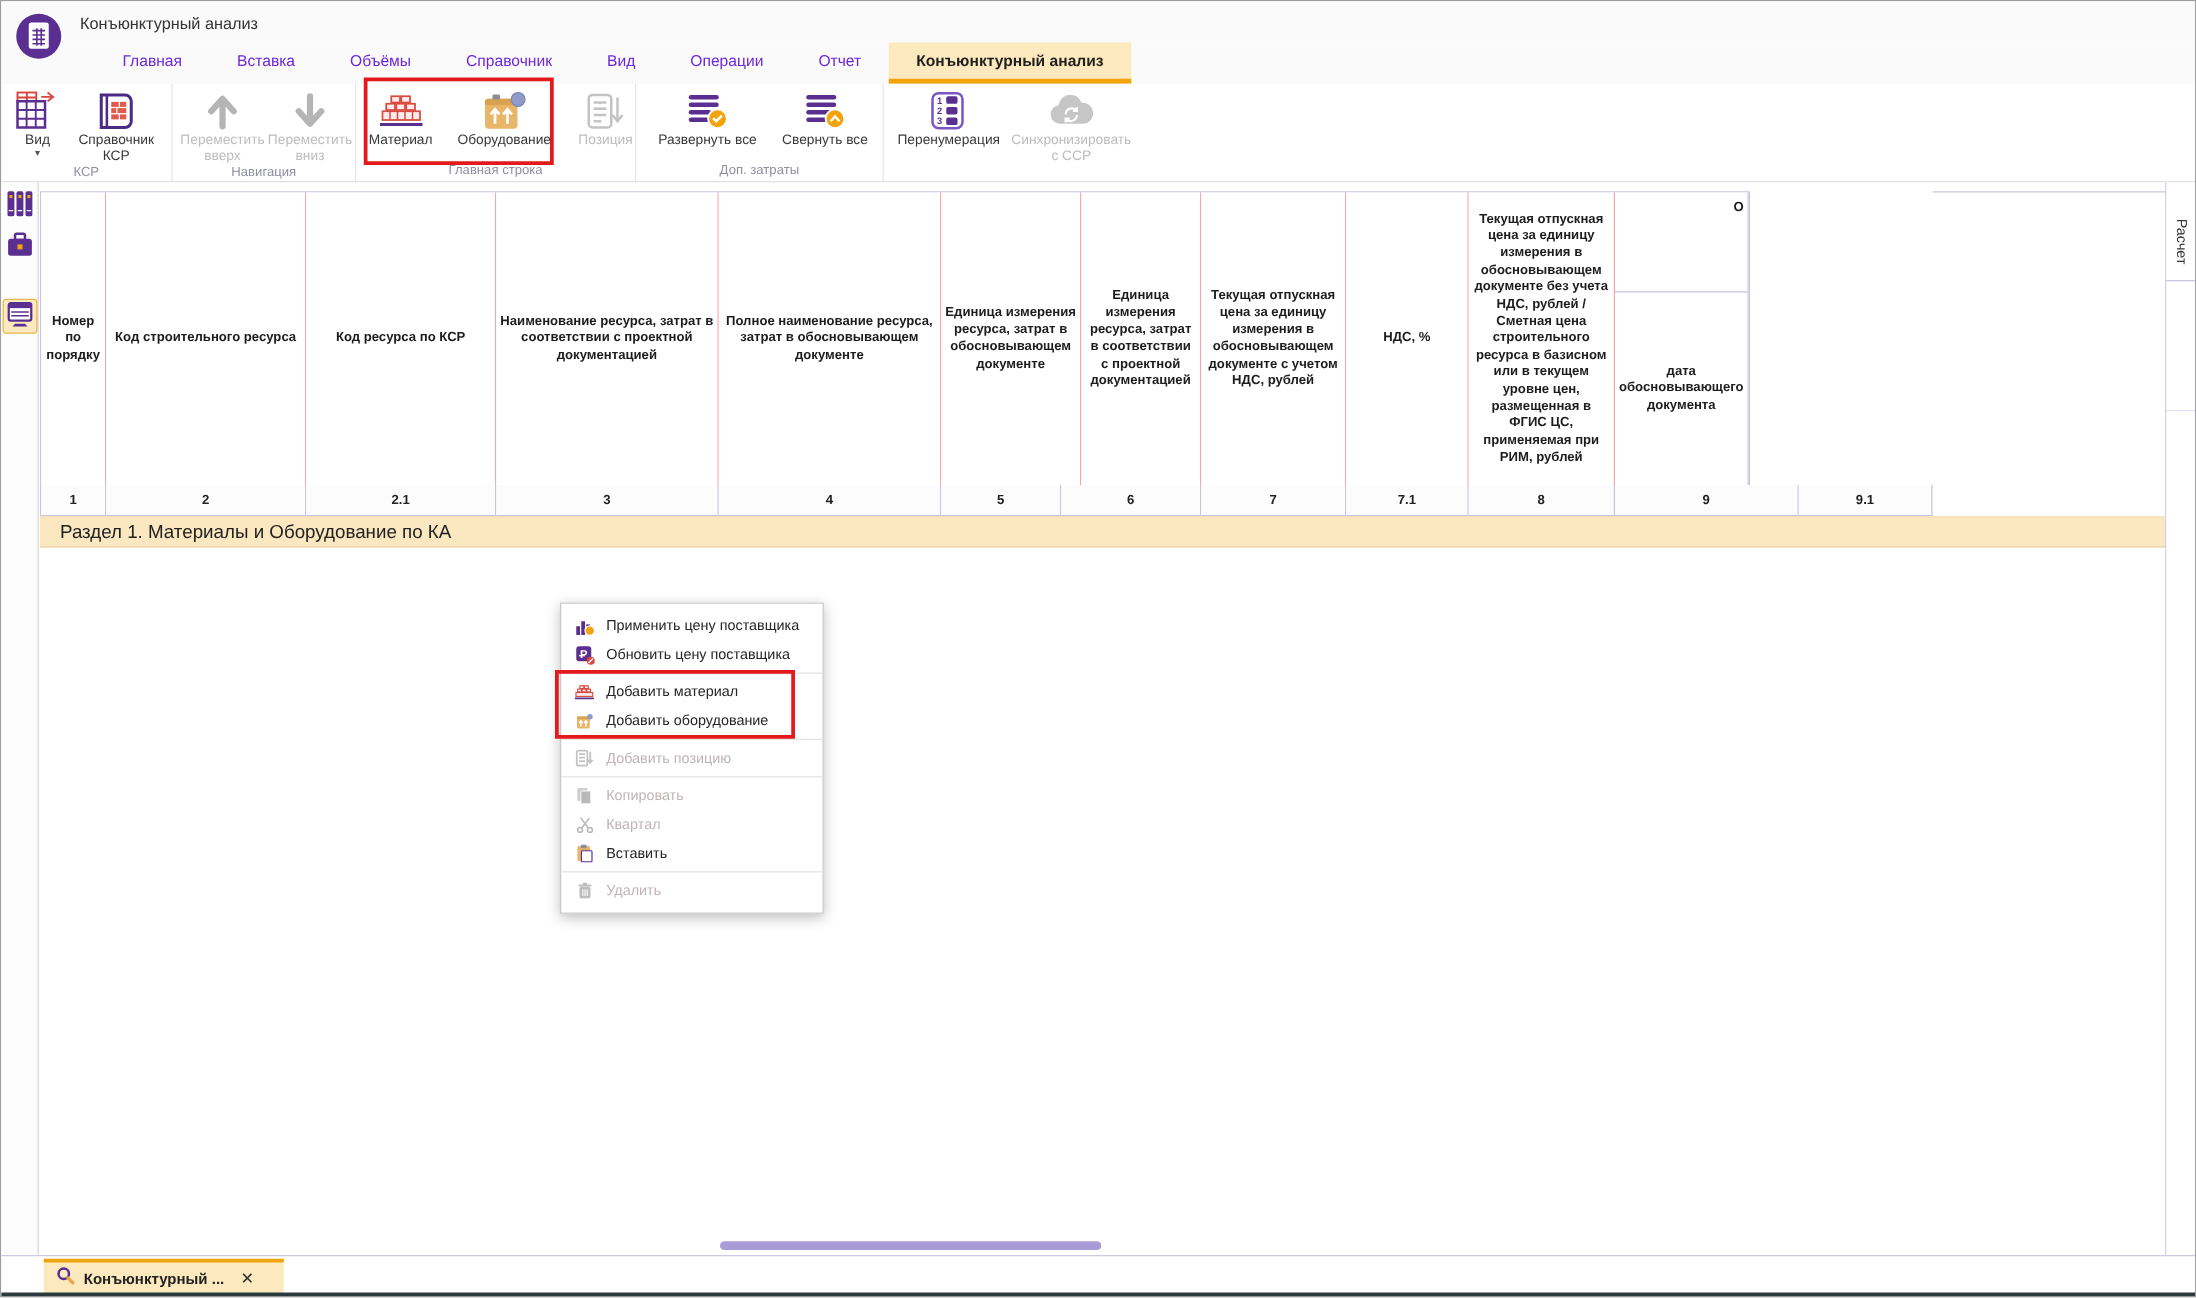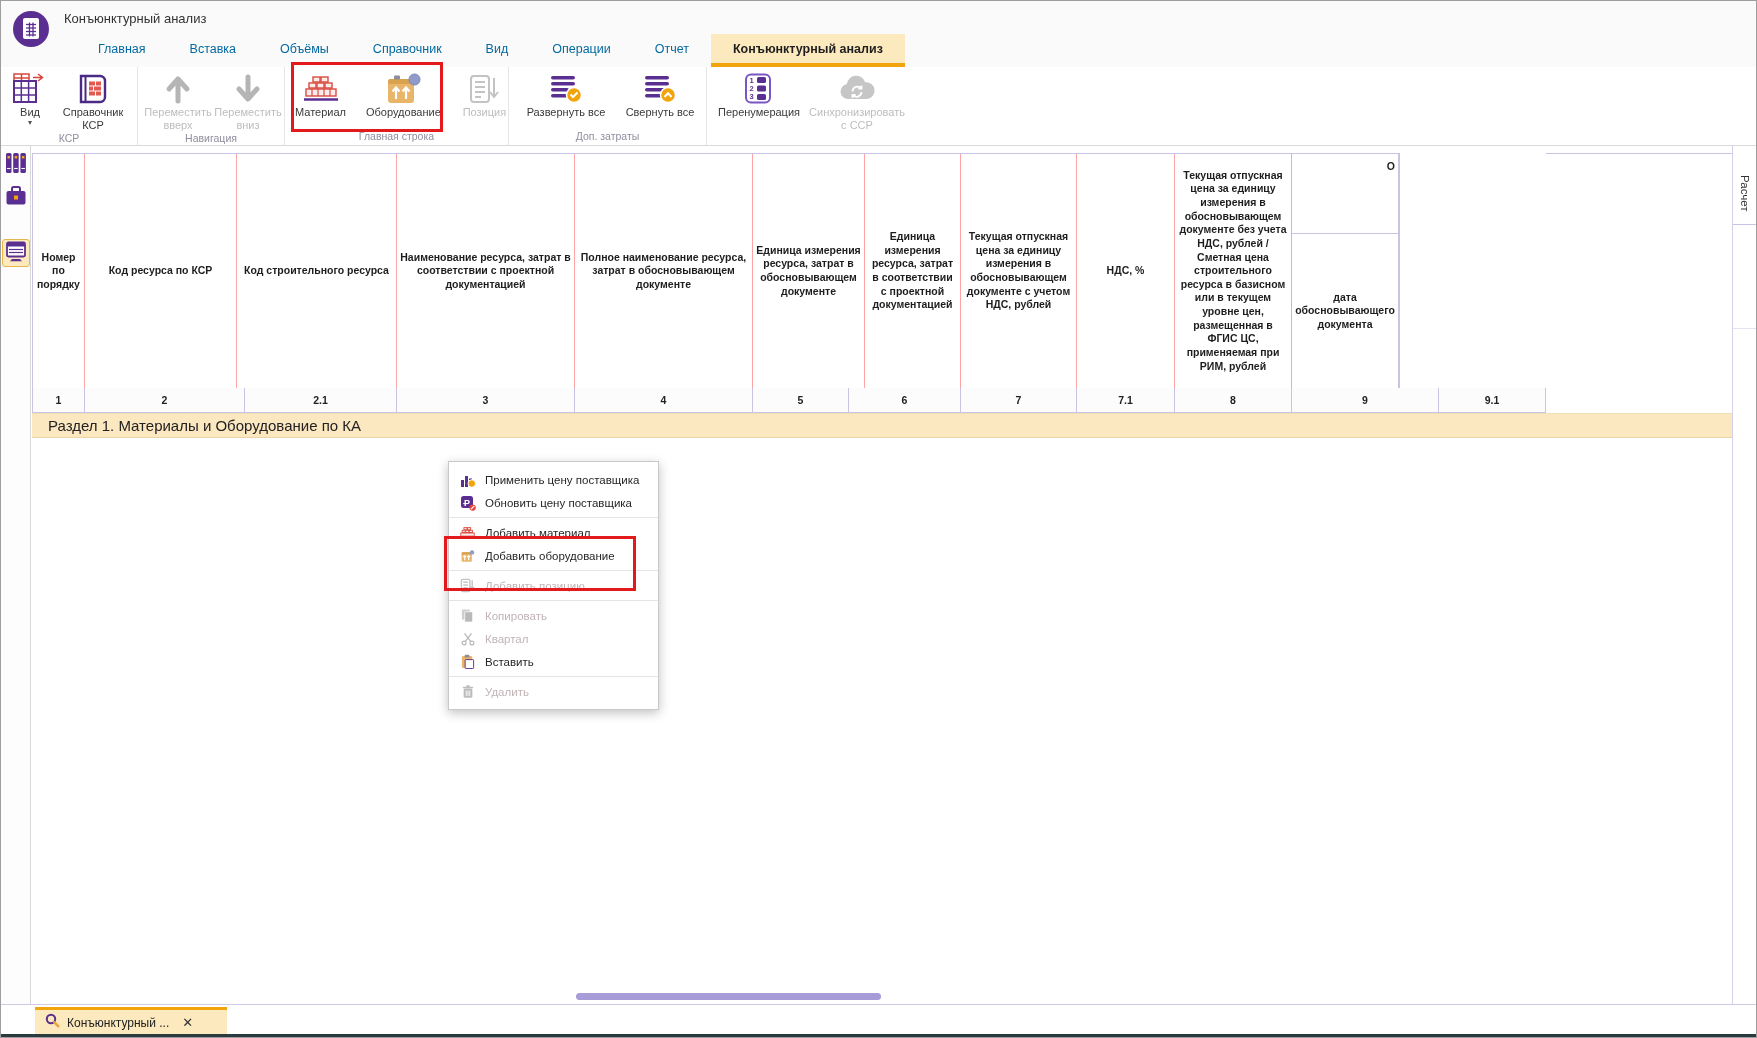--- a/index.html
+++ b/index.html
@@ -6,21 +6,21 @@
   html,body { font-family:"Liberation Sans", sans-serif; background:#e9e9e9; }
   .window { position:relative; width:1757px; height:1038px; background:#fff; border:1px solid #9e9e9e; overflow:hidden; }
 
   
   .titlebar { position:absolute; left:0; top:0; width:100%; height:33px; background:#fafafa; }
   .app-logo { position:absolute; left:11px; top:9px; width:38px; height:38px; z-index:6; }
   .window-title { position:absolute; left:63px; top:10px; font-size:13px; color:#333; }
 
   
   .tabsrow { position:absolute; left:0; top:33px; width:100%; height:33px; background:#fafafa; display:flex; padding-left:75px; }
-  .rtab { height:33px; display:flex; align-items:center; padding:0 22px; font-size:12.5px; color:#0369a1; border-bottom:4px solid transparent; white-space:nowrap; cursor:default; }
+  .rtab { height:33px; display:flex; align-items:center; padding:0 22px; font-size:12.5px; color:#6d28d9; border-bottom:4px solid transparent; white-space:nowrap; cursor:default; }
   .rtab.active { background:#fce9bd; border-bottom-color:#f2a40d; font-weight:bold; color:#1f1f1f; }
 
   
   .ribbon { position:absolute; left:0; top:66px; width:100%; height:79px; background:#fff; border-bottom:1px solid #d9d9d9; display:flex; }
   .rgroup { position:relative; height:100%; border-right:1px solid #e6e6e6; display:flex; flex-direction:column; }
   .rgroup.last { border-right:none; }
   .rbtns { display:flex; flex:1; align-items:flex-start; padding-top:3px; }
   .rbtn { display:flex; flex-direction:column; align-items:center; text-align:center; font-size:11px; color:#3a3a3a; line-height:1.18; padding-top:1px; }
   .rbtn .ricon { height:35px; display:flex; align-items:center; justify-content:center; }
   .rbtn.disabled { color:#bdbdbd; }
@@ -51,35 +51,35 @@
   .w6{width:112px}.w7{width:116px}.w8{width:98px}.w9{width:117px}.w10{width:147px}.w11{width:107px}
 
   .right-strip { position:absolute; right:0; top:0; width:24px; height:100%; border-left:1px solid #d5cfe8; background:#fff; }
   .side-tab { position:absolute; left:0; top:17px; width:100%; height:62px; border-bottom:1px solid #cac3e3; display:flex; align-items:center; justify-content:center; background:#fff; }
   .side-tab span { writing-mode:vertical-rl; font-size:11.5px; color:#333; }
   .side-tab2 { position:absolute; left:0; top:88px; width:100%; height:95px; border-bottom:1px solid #e6e1f3; }
 
   .hscroll { position:absolute; left:575px; top:847px; width:305px; height:7px; border-radius:4px; background:#a79bd8; }
 
   
-  .context-menu { position:absolute; left:447px; top:460px; width:211px; background:#fff; border:1px solid #c9c9c9; box-shadow:0 3px 10px rgba(0,0,0,.25); padding:6px 0; z-index:20; }
+  .context-menu { position:absolute; left:447px; top:481px; width:211px; background:#fff; border:1px solid #c9c9c9; box-shadow:0 3px 10px rgba(0,0,0,.25); padding:6px 0; z-index:20; }
   .mi { height:23px; display:flex; align-items:center; padding:0 10px; font-size:11.5px; color:#262626; cursor:default; white-space:nowrap; }
   .mi .mi-icon { width:17px; height:17px; margin-right:9px; display:flex; align-items:center; justify-content:center; flex:none; }
   .mi.disabled { color:#c1b3b6; }
   .msep { height:1px; background:#e4e4e4; margin:3px 0; }
 
   
   .red-box { position:absolute; border:3px solid #e3191c; z-index:40; pointer-events:none; }
   #rb-ribbon { left:290px; top:61px; width:152px; height:70px; }
   #rb-menu { left:443px; top:535px; width:192px; height:55px; }
 
   
   .tabbar { position:absolute; left:0; top:1003px; width:100%; height:30px; background:#fff; border-top:1px solid #cfc9e4; }
   .doc-tab { position:absolute; left:34px; top:2px; height:28px; min-width:192px; background:#fce9bd; border-top:3px solid #f2a40d; display:flex; align-items:center; padding:0 10px; gap:7px; }
-  .doc-tab .dlabel { font-size:12px; font-weight:normal; color:#222;text-align:right; }
+  .doc-tab .dlabel { font-size:12px; font-weight:bold; color:#222;text-align:right; }
   .doc-tab .dclose { font-size:13px; color:#333; margin-left:6px; }
   .bottom-strip { position:absolute; left:0; top:1033px; width:100%; height:5px; background:#2a3b3f; }
 </style>
 </head>
 <body>
 
 <div class="window">
 
   <div class="titlebar">
     <div class="window-title">Конъюнктурный анализ</div>
@@ -355,22 +355,22 @@
                 <line x1="4" y1="12.5" x2="18" y2="12.5"></line>
               </g>
             <path d="M7 19 h8 l2 2.2 h-12 z" fill="#5b2f91"></path>
           </svg>
         </span>
       </div>
     </div>
 
     <div class="header-row">
       <div class="hcell w0">Номер по порядку</div>
+      <div class="hcell w1">Код строительного ресурса</div>
       <div class="hcell w2">Код ресурса по КСР</div>
-      <div class="hcell w1">Код строительного ресурса</div>
       <div class="hcell w3">Наименование ресурса, затрат в соответствии с проектной документацией</div>
       <div class="hcell w4">Полное наименование ресурса, затрат в обосновывающем документе</div>
       <div class="hcell w6">Единица измерения ресурса, затрат в обосновывающем документе</div>
       <div class="hcell w5">Единица измерения ресурса, затрат в соответствии с проектной документацией</div>
       <div class="hcell w7">Текущая отпускная цена за единицу измерения в обосновывающем документе с учетом НДС, рублей</div>
       <div class="hcell w8">НДС, %</div>
       <div class="hcell w9">Текущая отпускная цена за единицу измерения в обосновывающем документе без учета НДС, рублей / Сметная цена строительного ресурса в базисном или в текущем уровне цен, размещенная в ФГИС ЦС, применяемая при РИМ, рублей</div>
       <div class="hcell hsplit w11">
         <div class="htop">О</div>
         <div class="hbottom">дата обосновывающего документа</div>

